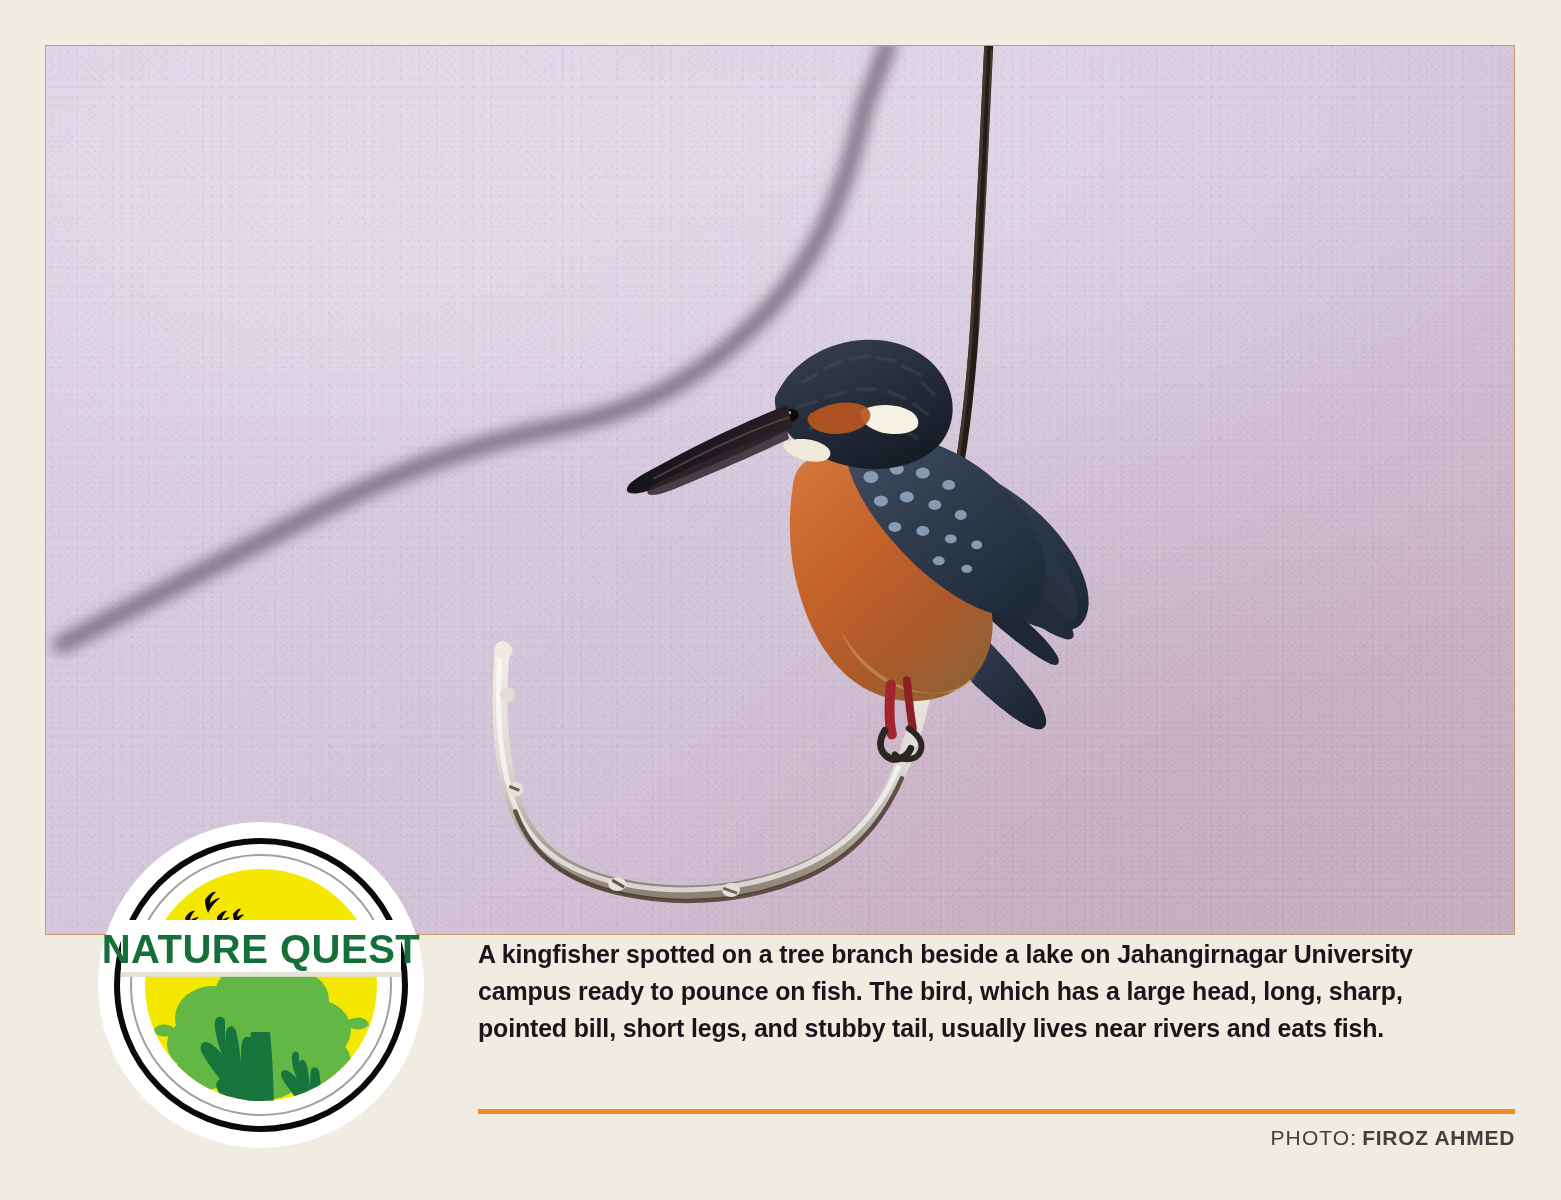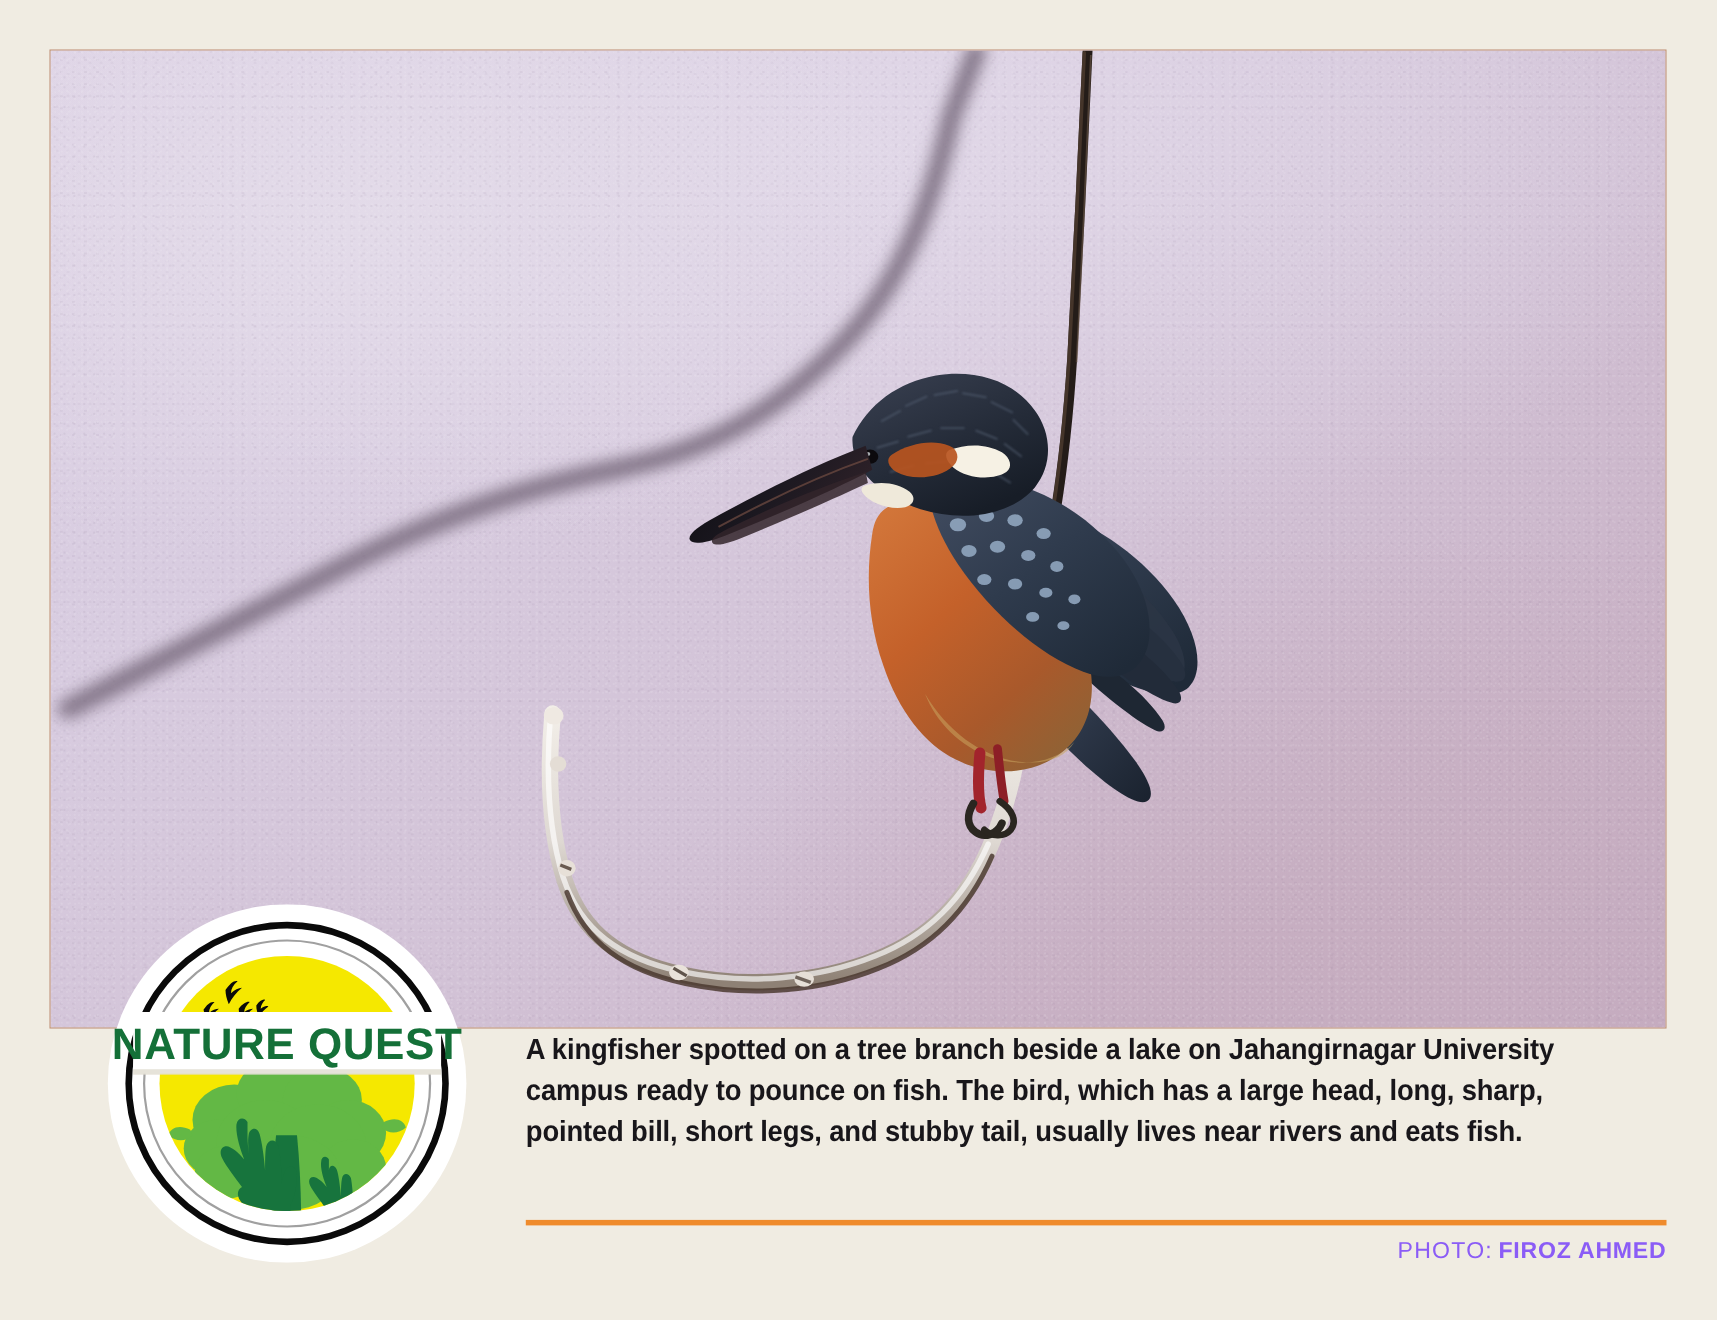--- a/index.html
+++ b/index.html
@@ -93,21 +93,21 @@
     height: 5px;
     background: #ef8b2c;
   }
 
   #photo-credit {
     position: absolute;
     left: 478px;
     top: 1126px;
     width: 1037px;
     text-align: right;
-    color: #8b5cf6;
+    color: #404040;
     font-family: "Liberation Sans Narrow", "Liberation Sans", sans-serif;
     font-size: 21px;
     letter-spacing: 0.6px;
     white-space: nowrap;
   }
   #photo-credit .credit-label {
     font-weight: normal;
     letter-spacing: 1.1px;
   }
   #photo-credit .credit-name {

